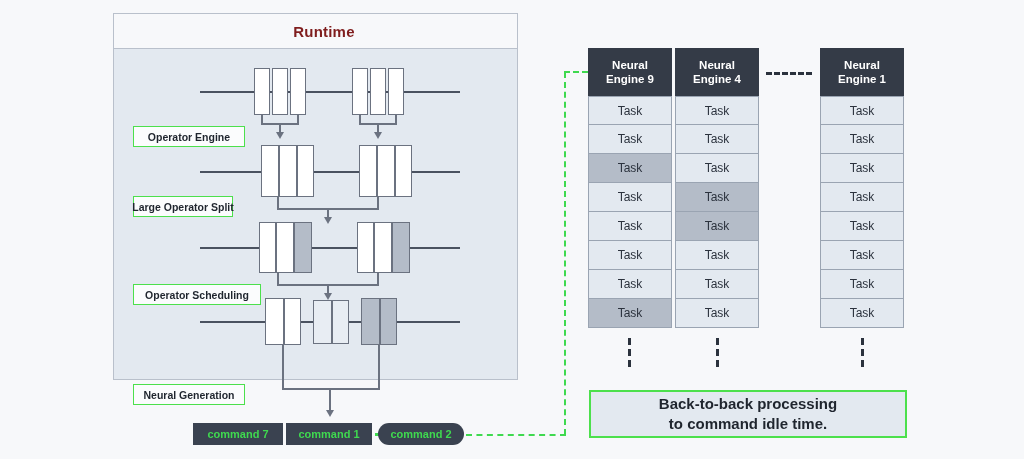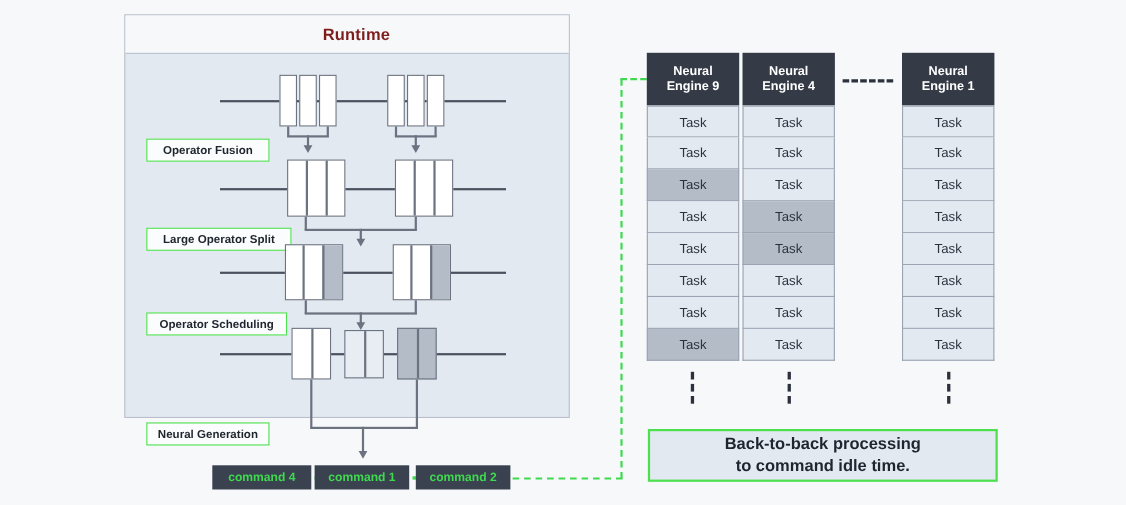--- a/index.html
+++ b/index.html
@@ -102,39 +102,39 @@
 <div class="arrow-line abs" style="left:279px;top:123px;height:10px;"></div>
 <div class="arrow-head abs" style="left:275.5px;top:132px;"></div>
 
 <div class="brk brk-v abs" style="left:359px;top:115px;height:9px;"></div>
 <div class="brk brk-v abs" style="left:395px;top:115px;height:9px;"></div>
 <div class="brk brk-h abs" style="left:359px;top:123px;width:38px;"></div>
 <div class="arrow-line abs" style="left:377px;top:123px;height:10px;"></div>
 <div class="arrow-head abs" style="left:373.5px;top:132px;"></div>
 
 <div class="stage-label abs" style="left:133px;top:126px;width:112px;">
-  <span>Operator Fusion</span>
+  <span>Operator Engine</span>
 </div>
 
 <div class="wire abs" style="left:200px;top:171px;width:260px;"></div>
 <div class="bar fill-white abs" style="left:261px;top:145px;width:53px;height:52px;">
   <div class="divider" style="left:16px;"></div>
   <div class="divider" style="left:34px;"></div>
 </div>
 <div class="bar fill-white abs" style="left:359px;top:145px;width:53px;height:52px;">
   <div class="divider" style="left:16px;"></div>
   <div class="divider" style="left:34px;"></div>
 </div>
 <div class="brk brk-v abs" style="left:277px;top:197px;height:12px;"></div>
 <div class="brk brk-v abs" style="left:377px;top:197px;height:12px;"></div>
 <div class="brk brk-h abs" style="left:277px;top:208px;width:102px;"></div>
 <div class="arrow-line abs" style="left:327px;top:208px;height:10px;"></div>
 <div class="arrow-head abs" style="left:323.5px;top:217px;"></div>
 
-<div class="stage-label abs" style="left:133px;top:207px;width:132px;">
+<div class="stage-label abs" style="left:133px;top:196px;width:100px;">
   <span>Large Operator Split</span>
 </div>
 
 <div class="wire abs" style="left:200px;top:247px;width:260px;"></div>
 <div class="bar abs" style="left:259px;top:222px;width:53px;height:51px;background:#ffffff;">
   <div class="abs" style="left:33px;top:0;bottom:0;width:18px;background:#b4bcc8;"></div>
   <div class="divider" style="left:15px;"></div>
   <div class="divider" style="left:33px;"></div>
 </div>
 <div class="bar abs" style="left:357px;top:222px;width:53px;height:51px;background:#ffffff;">
@@ -165,25 +165,25 @@
 <div class="brk brk-v abs" style="left:282px;top:345px;height:44px;"></div>
 <div class="brk brk-v abs" style="left:378px;top:345px;height:44px;"></div>
 <div class="brk brk-h abs" style="left:282px;top:388px;width:98px;"></div>
 <div class="arrow-line abs" style="left:329px;top:388px;height:23px;"></div>
 <div class="arrow-head abs" style="left:325.5px;top:410px;"></div>
 
 <div class="stage-label abs" style="left:133px;top:384px;width:112px;">
   <span>Neural Generation</span>
 </div>
 
-<div class="cmd abs" style="left:193px;top:423px;width:90px;">command 4</div>
+<div class="cmd abs" style="left:193px;top:423px;width:90px;">command 7</div>
 <div class="cmd-dash abs" style="left:286px;"></div>
 <div class="cmd abs" style="left:286px;top:423px;width:86px;">command 1</div>
 <div class="cmd-dash abs" style="left:375px;"></div>
-<div class="cmd abs" style="left:378px;top:423px;width:86px;">command 2</div>
+<div class="cmd abs" style="left:378px;top:423px;width:86px;border-radius:11px;">command 2</div>
 
 <div class="gdash-h abs" style="left:466px;top:434px;width:100px;"></div>
 <div class="gdash-v abs" style="left:564px;top:72px;height:363px;"></div>
 <div class="gdash-h abs" style="left:564px;top:71px;width:33px;"></div>
 
 <div class="engine-col abs" style="left:588px;top:48px;width:84px;">
   <div class="engine-head">
     <div>Neural</div>
     <div>Engine 9</div>
   </div>

